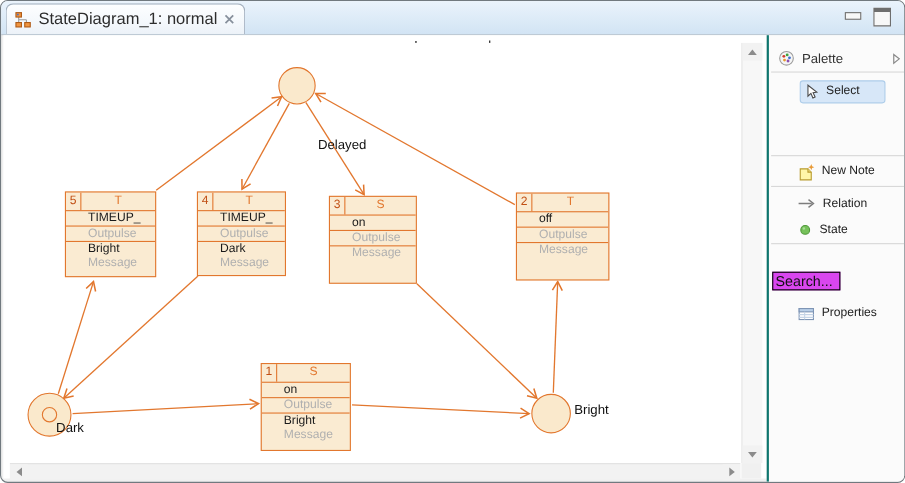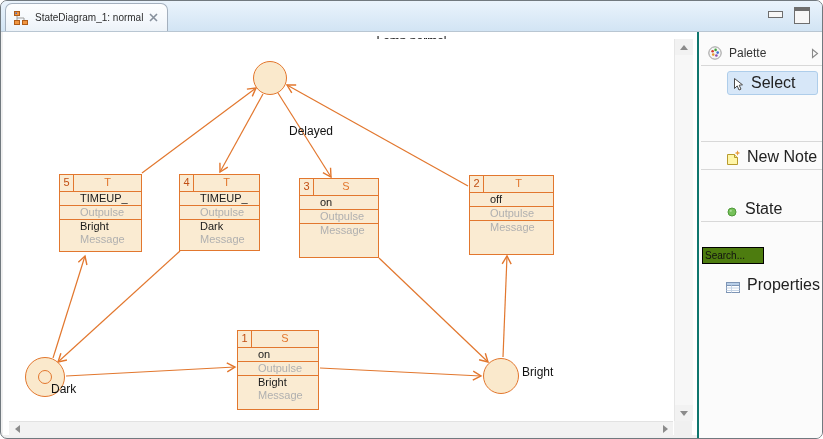--- a/index.html
+++ b/index.html
@@ -5,21 +5,21 @@
   html,body{margin:0;padding:0;width:823px;height:439px;overflow:hidden;background:#fff;
     font-family:"Liberation Sans",sans-serif;}
   .window{position:absolute;left:0;top:0;width:821px;height:437px;border:1px solid #71797f;
     border-radius:7px;overflow:hidden;background:#F0F0F0;}
   
   .tabstrip{position:absolute;left:0;top:0;width:100%;height:30px;
     background:linear-gradient(#EAF3FC,#D2E4F4);border-bottom:1px solid #B9C6D2;}
   .tab{position:absolute;left:4px;top:2px;height:27px;display:flex;align-items:center;gap:6px;
     padding:0 9px 0 7px;background:linear-gradient(#FDFEFF 0%,#F4F8FC 60%,#ECF2F8 100%);
     border:1px solid #A4B0BE;border-bottom:none;border-radius:7px 7px 0 0;}
-  .tab-title{font-size:10px;color:#2d2d2d;white-space:nowrap;}
+  .tab-title{font-size:15px;color:#2d2d2d;white-space:nowrap;}
   .winbtns{position:absolute;right:12px;top:6px;display:flex;gap:11px;align-items:flex-start;}
   .btn-min{width:13px;height:5px;border:1px solid #6E6E6E;background:#F7F7F7;margin-top:4px;}
   .btn-max{width:14px;height:12px;border:1px solid #6E6E6E;border-top:4px solid #6E6E6E;background:#F7F7F7;}
   
   .editor{position:absolute;left:2px;top:31px;width:694px;height:403px;background:#FFFFFF;}
   .canvas-title{position:absolute;left:0;top:33px;width:821px;text-align:center;font-size:12px;color:#111;}
   .canvas{position:absolute;left:8px;top:38px;width:664px;height:382px;background:#fff;}
   .wires{position:absolute;left:0;top:0;width:823px;height:439px;pointer-events:none;}
   .state{position:absolute;border:1.5px solid;border-radius:50%;box-sizing:border-box;
     display:flex;align-items:center;justify-content:center;}
@@ -43,25 +43,25 @@
   .tri-left{width:0;height:0;border-top:4px solid transparent;border-bottom:4px solid transparent;border-right:5px solid #8B8B8B;}
   .tri-right{width:0;height:0;border-top:4px solid transparent;border-bottom:4px solid transparent;border-left:5px solid #8B8B8B;}
   
   .palette{position:absolute;left:696px;top:31px;width:125px;height:406px;background:#FBFBFB;
     border-left:2px solid #0f766e;}
   .phead{position:absolute;top:10px;left:8px;right:5px;height:22px;display:flex;align-items:center;gap:6px;
     font-size:12px;color:#333;}
   .phead .pexp{margin-left:auto;}
   .psep{position:absolute;left:2px;right:2px;height:1px;background:#D8D8D8;}
   .pitem{position:absolute;left:0;width:100%;height:20px;display:flex;align-items:center;}
-  .pill{display:flex;align-items:flex-end;gap:6px;margin-left:22px;padding:2px 12px 2px 3px;
-    border:1px solid transparent;border-radius:3px;font-size:16px;color:#222;white-space:nowrap;}
+  .pill{display:flex;align-items:flex-start;gap:6px;margin-left:22px;padding:2px 12px 2px 3px;
+    border:1px solid transparent;border-radius:3px;font-size:11px;color:#222;white-space:nowrap;}
   .pill.selected{background:#D7E7F8;border-color:#AECDEA;margin-left:28px;padding-right:22px;}
   .psearch{position:absolute;left:3px;top:215px;width:56px;height:13px;border:1px solid #000;
-    background:#4d7c0f;font-family:"Liberation Sans",sans-serif;font-size:10px;color:#111;padding:1px 2px;border-radius:0;}
+    background:#d946ef;font-family:"Liberation Sans",sans-serif;font-size:13px;color:#111;padding:1px 2px;border-radius:0;}
   .picon{flex:0 0 auto;display:block;}
 </style>
 </head>
 <body>
 
 <div class="window">
 
   <div class="tabstrip">
     <div class="tab">
       <svg class="picon" width="16" height="16">
@@ -213,20 +213,29 @@
           <path d="M2.5,4.5 L9.5,4.5 L12.5,7.5 L12.5,14.5 L2.5,14.5 Z" fill="#FFF6A8" stroke="#B89B2E"></path>
           <path d="M9.5,4.5 L9.5,7.5 L12.5,7.5" fill="#F2E389" stroke="#B89B2E"></path>
           <path d="M12.5,0.2 L13.3,2.2 L15.3,3 L13.3,3.8 L12.5,5.8 L11.7,3.8 L9.7,3 L11.7,2.2 Z" fill="#E89A36"></path>
         </svg>
         <span>New Note</span>
       </span>
     </div>
 
     <div class="psep" style="top:137px"></div>
 
+    <div class="pitem" style="top:143px">
+      <span class="pill">
+        <svg class="picon" width="17" height="12">
+          <line x1="1" y1="6" x2="13" y2="6" stroke="#7D7D7D" stroke-width="1.3"></line>
+          <path d="M10,2.5 L14.5,6 L10,9.5" fill="none" stroke="#7D7D7D" stroke-width="1.3"></path>
+        </svg>
+        <span>Relation</span>
+      </span>
+    </div>
     <div class="pitem" style="top:167px">
       <span class="pill">
         <svg class="picon" width="14" height="12">
           <circle cx="7" cy="6" r="4" fill="#76C15A" stroke="#4F9939"></circle>
           <circle cx="5.8" cy="4.8" r="1.1" fill="#A9DD97"></circle>
         </svg>
         <span>State</span>
       </span>
     </div>
 

